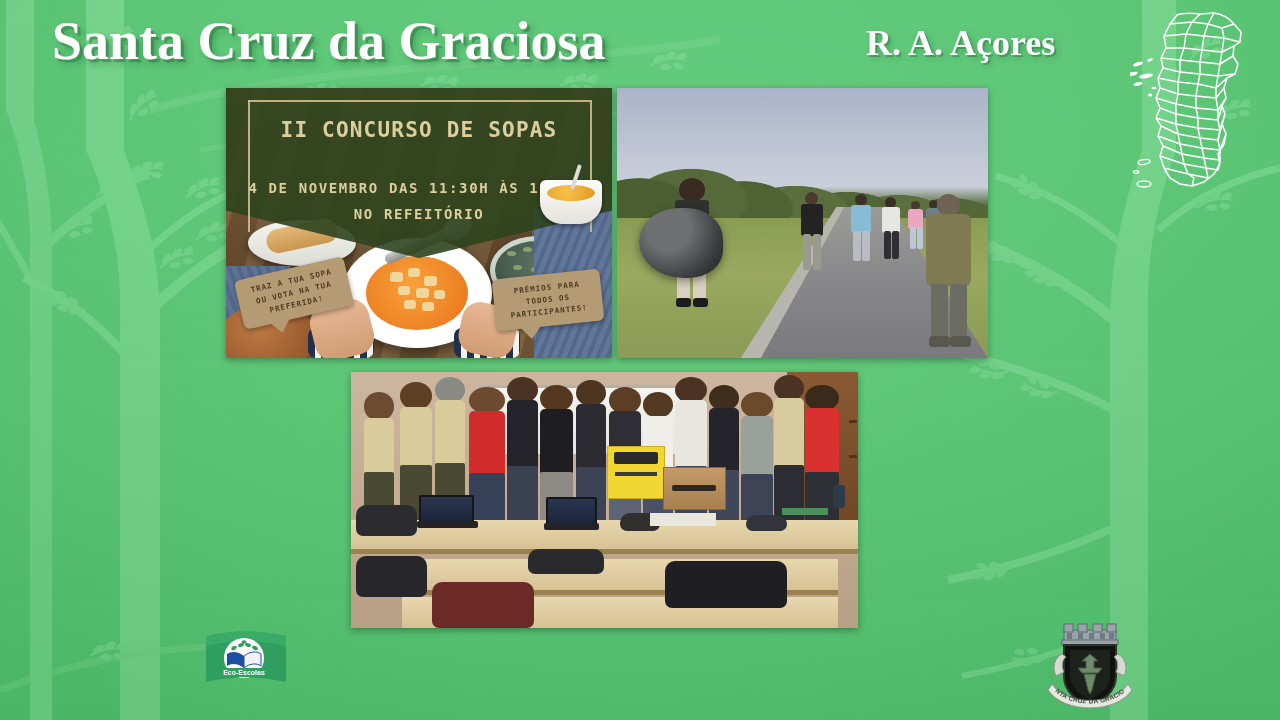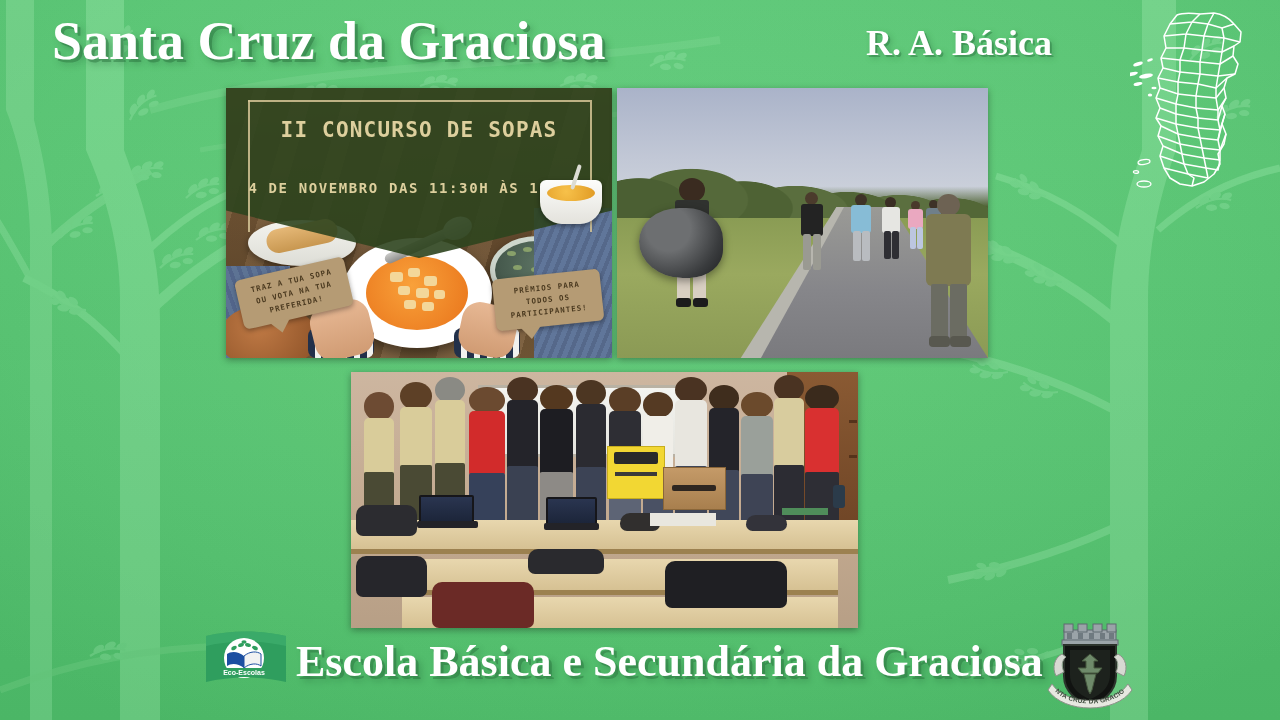--- a/index.html
+++ b/index.html
@@ -266,21 +266,21 @@
       <use href="#leafsprig" x="1010" y="566" transform="rotate(168 1010 566)"></use>
       <use href="#leafsprig" x="1048" y="652" transform="rotate(168 1048 652)"></use>
 
       <path d="M0,690 C80,660 150,648 230,646" stroke="#7ad68e" stroke-width="7" fill="none" opacity=".6"></path>
       <use href="#leafsprig" x="90" y="656" transform="rotate(-12 90 656)"></use>
     </g>
   </svg>
   <div class="bg-vignette"></div>
 
   <div class="title-main">Santa Cruz da Graciosa</div>
-  <div class="title-region">R. A. Básica</div>
+  <div class="title-region">R. A. Açores</div>
 
   <svg class="pt-map" viewBox="0 0 150 190">
     <g fill="none" stroke="#ffffff" stroke-width="1.5" stroke-linejoin="round">
 
       <path d="M47,13 C54,10 62,11 70,12 L84,11 C92,12 99,16 104,22 L111,30 L110,40
                L104,44 L103,54 L108,62 L105,72 L97,76 L94,86 L96,96 L92,104 L95,112
                L92,122 L96,132 L94,142 L88,152 L90,162 L84,172 L74,180 L62,184 L50,182
                L40,176 L34,166 L30,154 L33,144 L28,134 L31,124 L26,116 L30,106 L26,96
                L30,86 L28,76 L33,66 L31,56 L36,46 L34,34 L40,22 Z"></path>
 
@@ -393,20 +393,21 @@
     <div class="sleeve r"></div>
     <div class="hand left"></div>
     <div class="hand right"></div>
 
     <div class="poster-green"></div>
     <div class="poster-rule top"></div>
     <div class="poster-rule left"></div>
     <div class="poster-rule right"></div>
     <div class="poster-txt poster-l1">II Concurso de SOPAS</div>
     <div class="poster-txt poster-l3">4 de novembro das 11:30h às 13:30h</div>
+    <div class="poster-txt poster-l4">No Refeitório</div>
 
     <div class="bowl-top"></div>
 
     <div class="bubble" id="bubble-left">
       <div class="btxt">
         <span>Traz a tua sopa</span>
         <span>ou vota na tua</span>
         <span>preferida!</span>
       </div>
     </div>
@@ -592,21 +593,20 @@
       <ellipse cx="34" cy="20" rx="3" ry="1.9" transform="rotate(-30 34 20)"></ellipse>
       <ellipse cx="41" cy="17" rx="3" ry="1.9" transform="rotate(-18 41 17)"></ellipse>
       <ellipse cx="48" cy="17" rx="3" ry="1.9" transform="rotate(14 48 17)"></ellipse>
       <ellipse cx="55" cy="20" rx="3" ry="1.9" transform="rotate(30 55 20)"></ellipse>
       <ellipse cx="44" cy="14" rx="2.6" ry="1.7"></ellipse>
     </g>
     <rect x="24" y="40" width="40" height="9" rx="2" fill="#2f9e5e"></rect>
     <text x="44" y="47" font-family="'Liberation Sans',sans-serif" font-size="7" font-weight="bold" fill="#ffffff" text-anchor="middle">Eco-Escolas</text>
   </svg>
 
-  <div class="title-school">Escola Básica e Secundária da Graciosa</div>
 
   <svg class="coat" viewBox="0 0 100 96">
 
     <g fill="#9aa3a8" stroke="#5f6a70" stroke-width="1">
       <rect x="24" y="10" width="52" height="12"></rect>
       <rect x="24" y="4" width="9" height="8"></rect>
       <rect x="38" y="4" width="9" height="8"></rect>
       <rect x="53" y="4" width="9" height="8"></rect>
       <rect x="67" y="4" width="9" height="8"></rect>
       <rect x="22" y="20" width="56" height="5"></rect>

